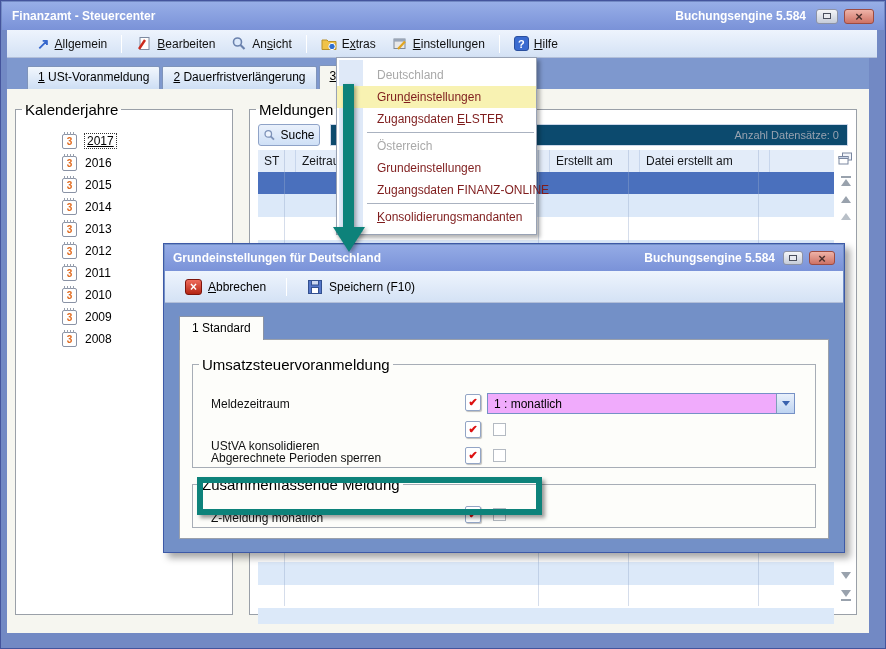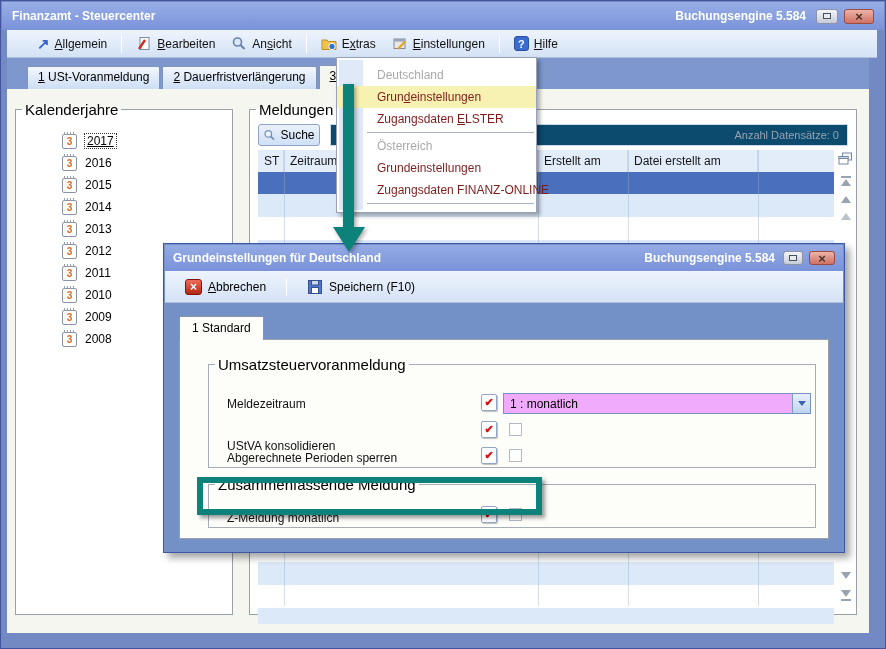--- a/index.html
+++ b/index.html
@@ -96,21 +96,21 @@
                  display:flex; align-items:center; padding-left:14px; gap:8px; }
   .tb-btn { display:flex; align-items:center; gap:6px; padding:0 6px; height:24px; }
   .cancel-ic { width:17px; height:16px; border-radius:3px; border:1px solid #7e150c;
                background:linear-gradient(#ef6c5c,#b42513); color:#fff; font-weight:bold; font-size:12px;
                display:flex; align-items:center; justify-content:center; }
   .dlg-body { position:absolute; left:1px; right:1px; top:59px; bottom:1px; background:#7390c7; }
   .dlg-tab { position:absolute; left:14px; top:13px; height:24px; padding:4px 12px 0 12px;
              background:#fdfdfa; border:1px solid #8a93a5; border-bottom:none; z-index:2; white-space:nowrap; }
   .dlg-panel { position:absolute; left:14px; right:14px; top:36px; bottom:12px;
                background:#fdfdfa; border:1px solid #9aa0ab; z-index:1; }
-  .dlg-panel fieldset { background:transparent; border-color:#a7adb6;margin-left:16px; }
+  .dlg-panel fieldset { background:transparent; border-color:#a7adb6; }
   .fld-label { position:absolute; color:#111; white-space:nowrap; }
   .chk-ic { position:absolute; width:16px; height:17px; background:#fff; border:1px solid #93a5c5;
             border-radius:2px; box-shadow:1px 1px 1px rgba(0,0,0,.25); color:#dd1111; font-weight:bold;
             font-size:11px; display:flex; align-items:center; justify-content:center; }
   .checkbox { position:absolute; width:13px; height:13px; background:#fff; border:1px solid #b4bac2; }
   .combo { position:absolute; height:21px; background:#f0abfc; border:1px solid #7691c6; display:flex; align-items:center; }
   .combo .val { flex:1; padding-left:6px; white-space:nowrap; overflow:hidden; }
   .combo-btn { width:18px; height:100%; border-left:1px solid #7f9db9;
                background:linear-gradient(#e9f0fb,#bed4f1); display:flex; align-items:center; justify-content:center; }
   .combo-btn i { width:0; height:0; border-left:4px solid transparent; border-right:4px solid transparent;
@@ -260,21 +260,21 @@
               </svg>
           </span>
           <span>Suche</span>
         </div>
         <div class="records-bar">
           <span>Anzahl Datensätze: 0</span>
         </div>
       </div>
 
       <div class="thead">
-        <div class="th" style="width:26px">ST</div>
+        <div class="th" style="width:38px">ST</div>
         <div class="th" style="width:254px">Zeitraum</div>
         <div class="th" style="width:90px">Erstellt am</div>
         <div class="th" style="width:130px">Datei erstellt am</div>
         <div class="th" style="flex:1;border-right:none"></div>
       </div>
 
       <div class="row-selected"></div>
       <div class="rows"></div>
       <div class="vline" style="left:34px"></div>
       <div class="vline" style="left:288px"></div>
@@ -305,20 +305,21 @@
 <div class="ctxmenu">
   <div class="ctx-gutter"></div>
   <div class="ctx-item disabled">Deutschland</div>
   <div class="ctx-item hl"><span>Grun</span><u>d</u><span>einstellungen</span></div>
   <div class="ctx-item"><span>Zugangsdaten </span><u>E</u><span>LSTER</span></div>
   <div class="ctx-sep"></div>
   <div class="ctx-item disabled">Österreich</div>
   <div class="ctx-item">Grundeinstellungen</div>
   <div class="ctx-item">Zugangsdaten FINANZ-ONLINE</div>
   <div class="ctx-sep"></div>
+  <div class="ctx-item"><span></span><u>K</u><span>onsolidierungsmandanten</span></div>
 </div>
 
 <div class="dialog">
   <div class="dlg-title">
     <span class="title">Grundeinstellungen für Deutschland</span>
     <span style="font-weight:bold;margin-right:8px;">Buchungsengine 5.584</span>
     <span class="win-btns">
       <span class="btn-min" style="width:20px;height:14px;">
           <i></i>
         </span>

